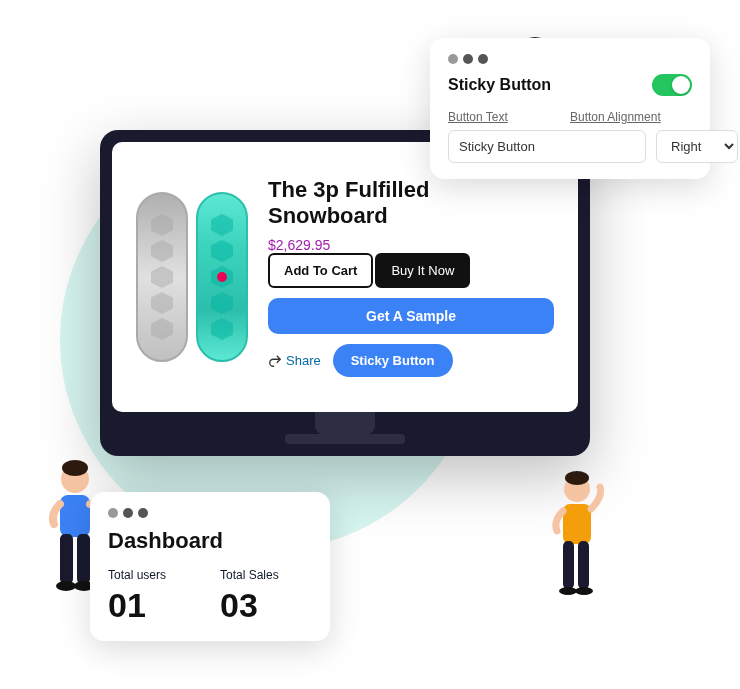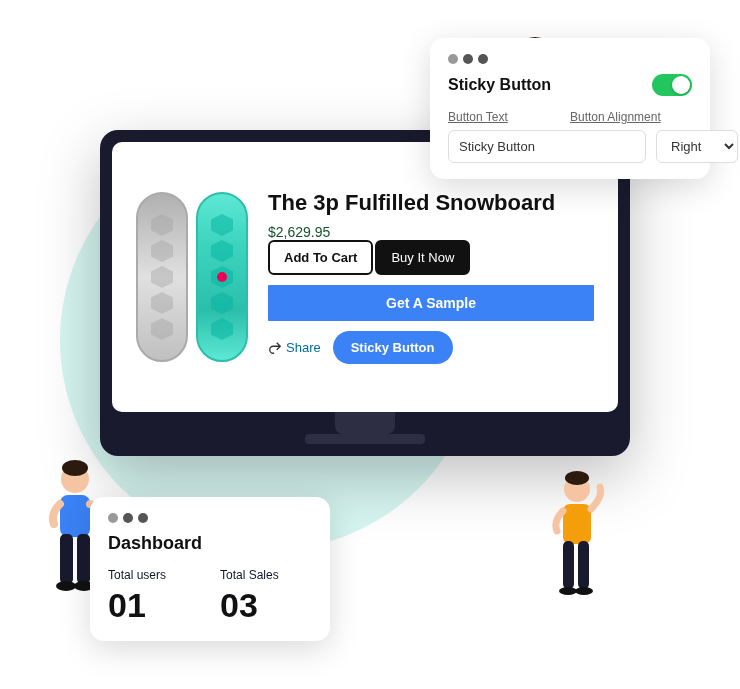--- a/index.html
+++ b/index.html
@@ -22,21 +22,21 @@
       top: 130px;
       left: 60px;
       z-index: 0;
     }
 
     
     .monitor {
       position: absolute;
       top: 130px;
       left: 100px;
-      width: 530px;
+      width: 490px;
       background: #1a1a2e;
       border-radius: 18px;
       z-index: 2;
       padding: 12px;
       box-shadow: 0 20px 60px rgba(0,0,0,0.25);
     }
     .monitor-screen {
       background: #fff;
       border-radius: 10px;
       overflow: hidden;
@@ -123,21 +123,21 @@
     }
     .product-title {
       font-size: 22px;
       font-weight: 700;
       color: #111;
       line-height: 1.2;
       margin-bottom: 8px;
     }
     .product-price {
       font-size: 14px;
-      color: #14532d;
+      color: #a21caf;
     }
     .btn-row {
       display: flex;
       gap: 2px;
       margin-bottom: 10px;
     }
     .btn-add-cart {
       border: 2px solid #111;
       background: #fff;
       color: #111;
@@ -156,21 +156,21 @@
       font-size: 13px;
       font-weight: 400;
       cursor: pointer;
     }
     .btn-sample {
       width: 100%;
       background: #3b82f6;
       color: #fff;
       border: none;
       padding: 10px;
-      border-radius: 1px;
+      border-radius: 10px;
       font-size: 14px;
       font-weight: 600;
       cursor: pointer;
       margin-bottom: 10px;
       text-align: center;
     }
     .share-sticky-row {
       display: flex;
       align-items: center;
       gap: 12px;
@@ -298,21 +298,21 @@
       padding: 16px 18px;
       width: 240px;
       z-index: 10;
     }
     .dashboard-dots {
       display: flex;
       gap: 5px;
       margin-bottom: 10px;
     }
     .dashboard-title {
-      font-size: 18px;
+      font-size: 22px;
       font-weight: 700;
       color: #111;
       margin-bottom: 14px;
     }
     .dashboard-stats {
       display: flex;
       gap: 20px;
     }
     .stat-item {
       flex: 1;

